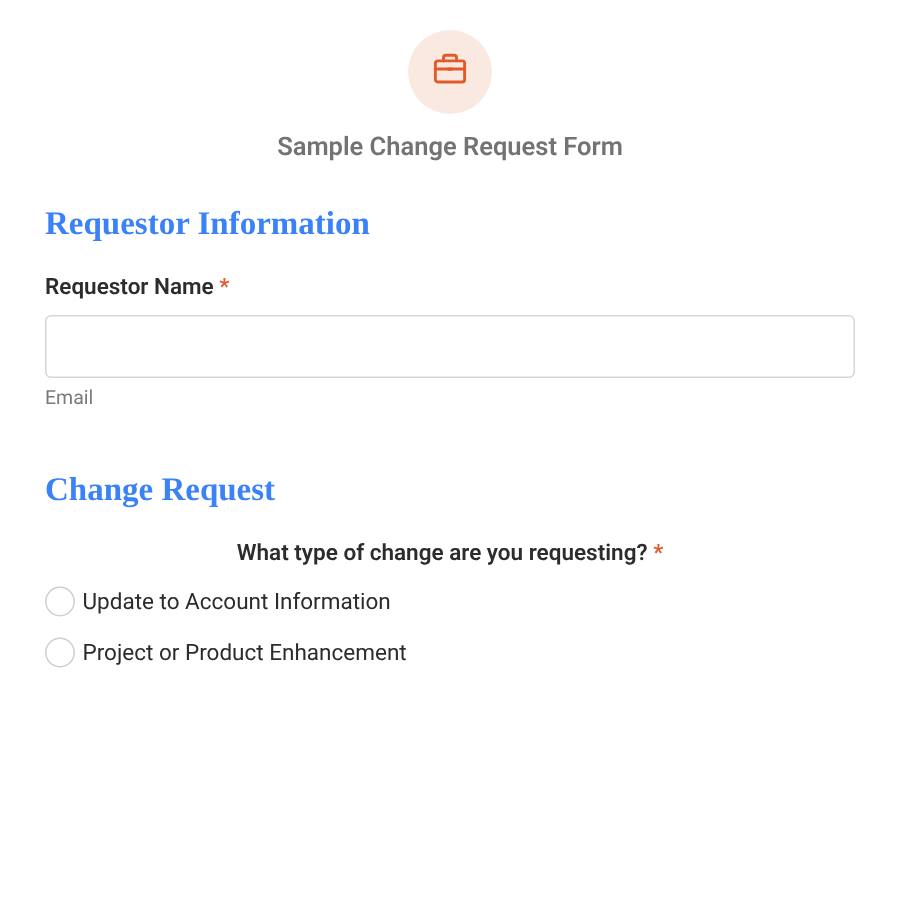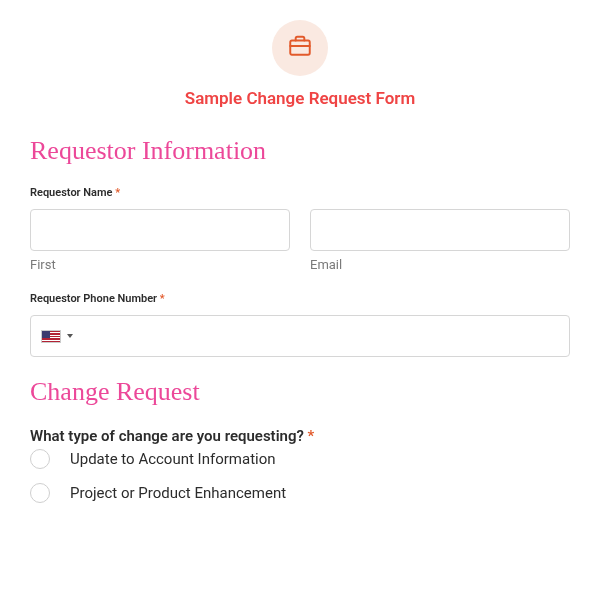--- a/index.html
+++ b/index.html
@@ -23,32 +23,32 @@
     background: #fae9e1;
     display: inline-flex;
     align-items: center;
     justify-content: center;
     margin-bottom: 12px;
   }
   .icon-circle svg { width: 26px; height: 26px; }
   .form-title {
     font-size: 17px;
     font-weight: 600;
-    color: #ef4444;
+    color: #737373;
   }
   .section-heading {
     font-family: Georgia, "Times New Roman", serif;
-    font-size: 26px;
-    font-weight: 400;
-    color: #ec4899;
+    font-size: 22px;
+    font-weight: 700;
+    color: #3b82f6;
     margin-bottom: 20px;
   }
   .section-heading.second { }
   .field-label {
-    font-size: 11px;
+    font-size: 15px;
     font-weight: 600;
     color: #2c2c2c;
     margin-bottom: 10px;
     display: block;
   }
   .required { color: #e25a2b; }
   .row {
     display: flex;
     gap: 20px;
     margin-bottom: 20px;
@@ -100,26 +100,27 @@
   }
   .caret {
     width: 0; height: 0;
     border-left: 3px solid transparent;
     border-right: 3px solid transparent;
     border-top: 4px solid #555;
   }
   .question-label {
     font-size: 15px;
     font-weight: 600;
-    margin-bottom: 4px;
+    margin-bottom: 14px;
+    text-align: center;
   }
   .radio-row {
     display: flex;
     align-items: center;
-    gap: 20px;
+    gap: 5px;
     margin-bottom: 14px;
   }
   .radio-circle {
     width: 20px;
     height: 20px;
     border: 1.5px solid #cfcfcf;
     border-radius: 50%;
     flex-shrink: 0;
   }
   .radio-label {
@@ -147,39 +148,25 @@
 <h2 class="section-heading">Requestor Information</h2>
 
 <label class="field-label">
   <span>Requestor Name</span>
   <span class="required">*</span>
 </label>
 
 <div class="row">
   <div class="col">
     <input type="text" class="text-input" style="">
-    <span class="sub-label">First</span>
-  </div>
-  <div class="col">
-    <input type="text" class="text-input" style="">
     <span class="sub-label">Email</span>
   </div>
 </div>
 
 <div class="row">
-  <div class="col">
-    <label class="field-label">
-      <span>Requestor Phone Number</span>
-      <span class="required">*</span>
-    </label>
-    <div class="phone-wrap">
-      <span class="flag"></span>
-      <span class="caret"></span>
-    </div>
-  </div>
 </div>
 
 <h2 class="section-heading second">Change Request</h2>
 
 <div class="question-label">
   <span>What type of change are you requesting?</span>
   <span class="required">*</span>
 </div>
 
 <div class="radio-row">

